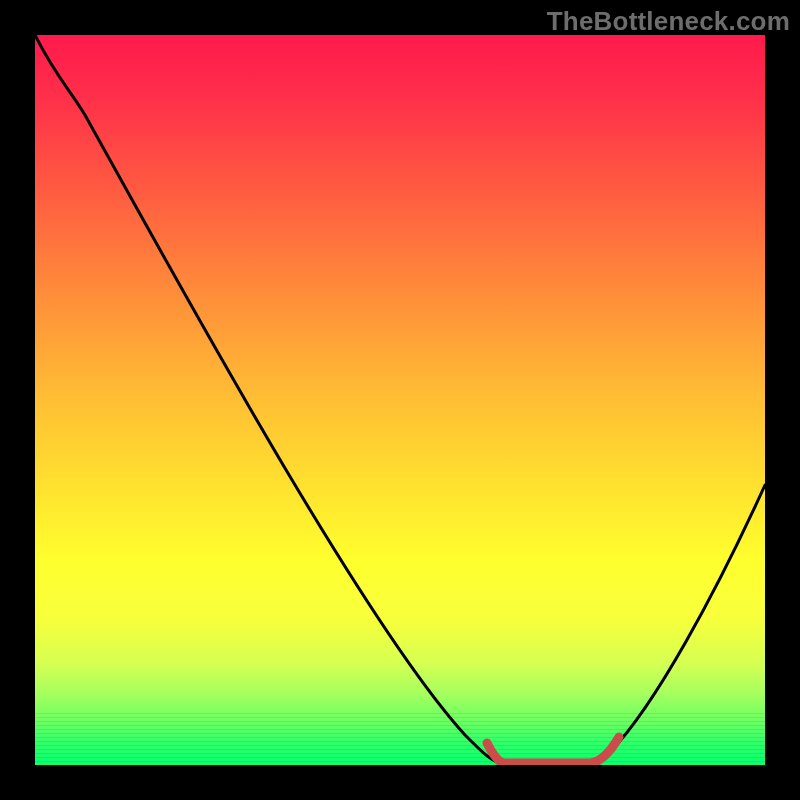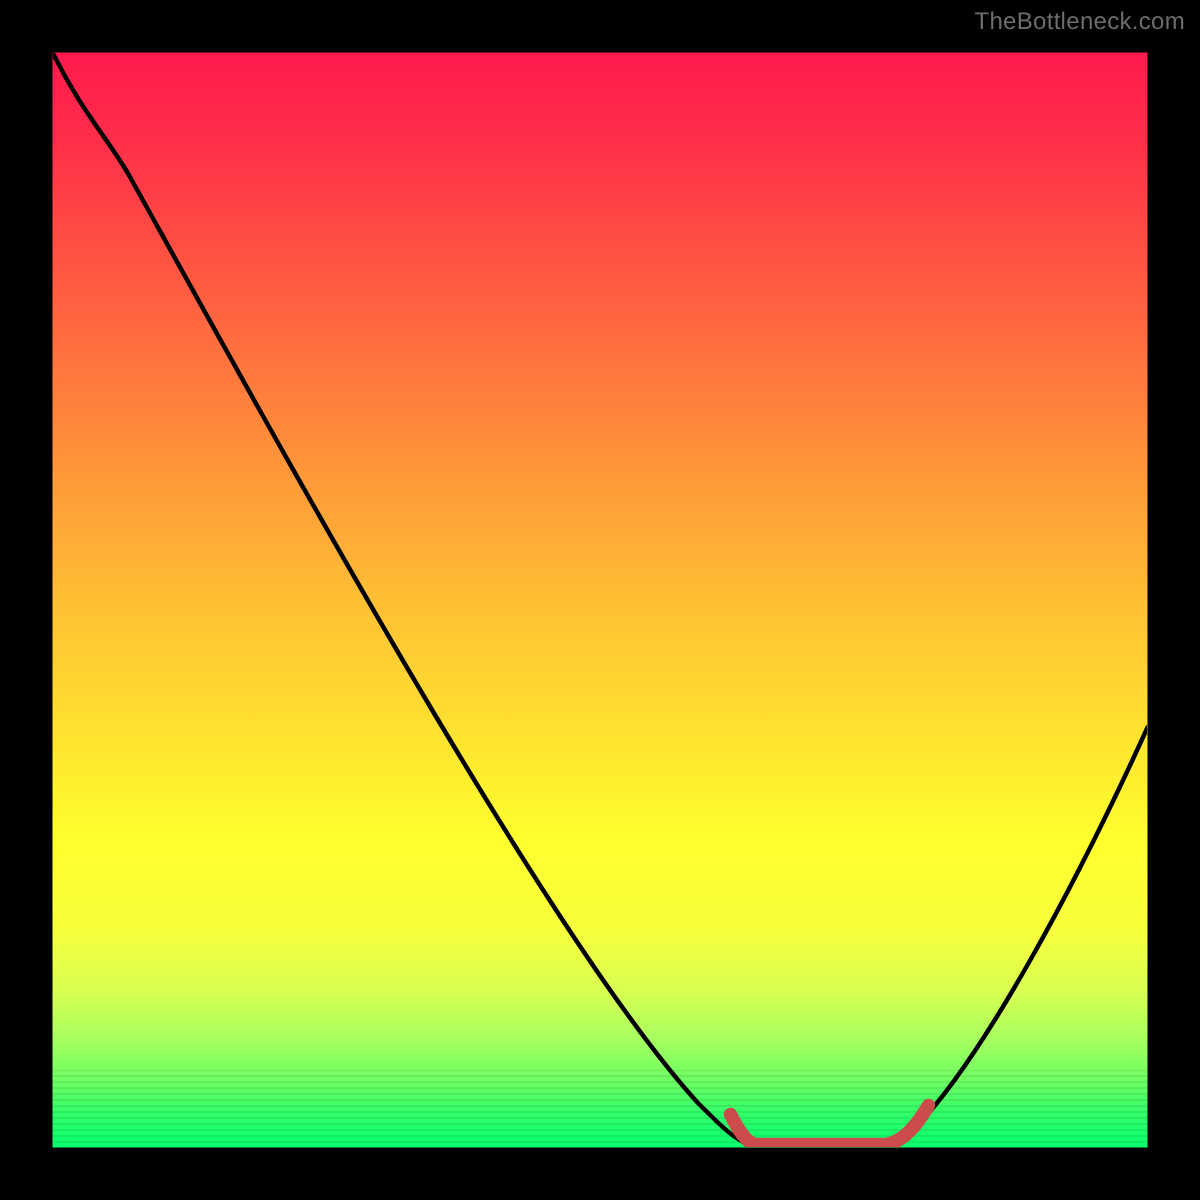--- a/index.html
+++ b/index.html
@@ -61,22 +61,22 @@
     left: 0;
     top: 0;
     width: 730px;
     height: 730px;
   }
   .watermark {
     position: absolute;
     top: 6px;
     right: 10px;
     font-family: Arial, Helvetica, sans-serif;
-    font-size: 16px;
-    font-weight: normal;
+    font-size: 26px;
+    font-weight: bold;
     color: #6d6d6d;
     letter-spacing: 0.2px;
   }
 </style>
 </head>
 <body>
 
 <div class="frame">
 
   <div class="plot-area">

